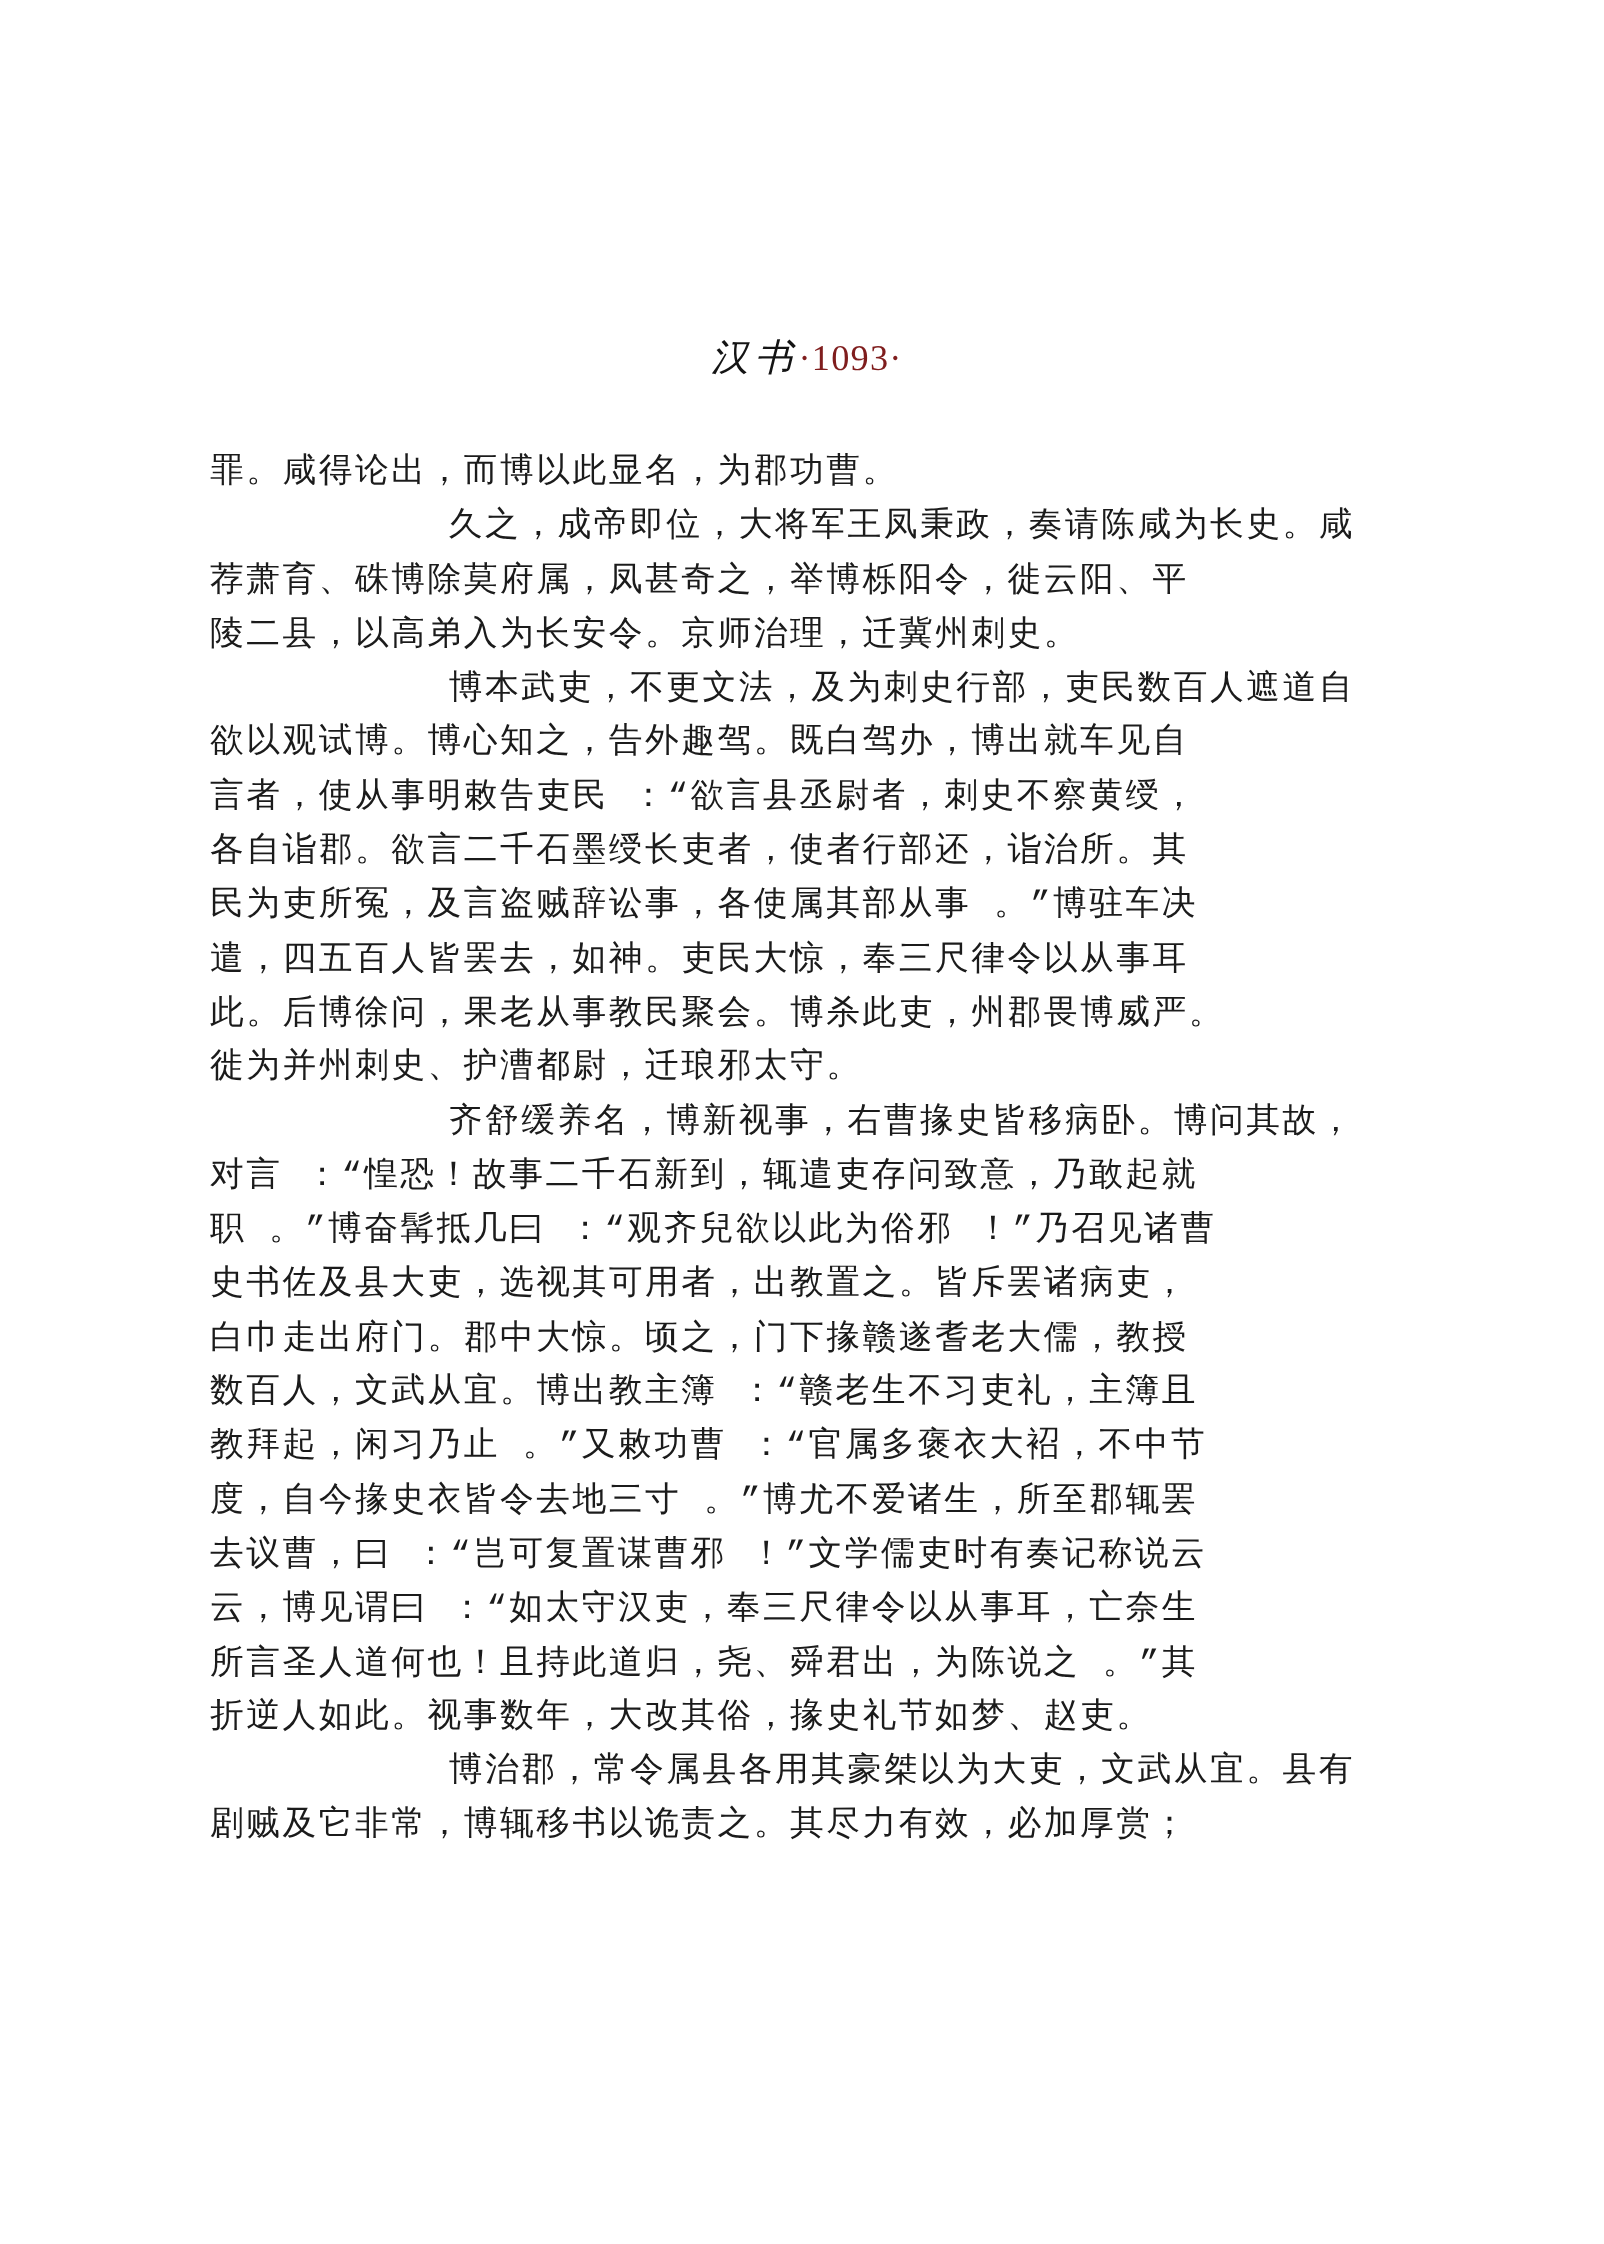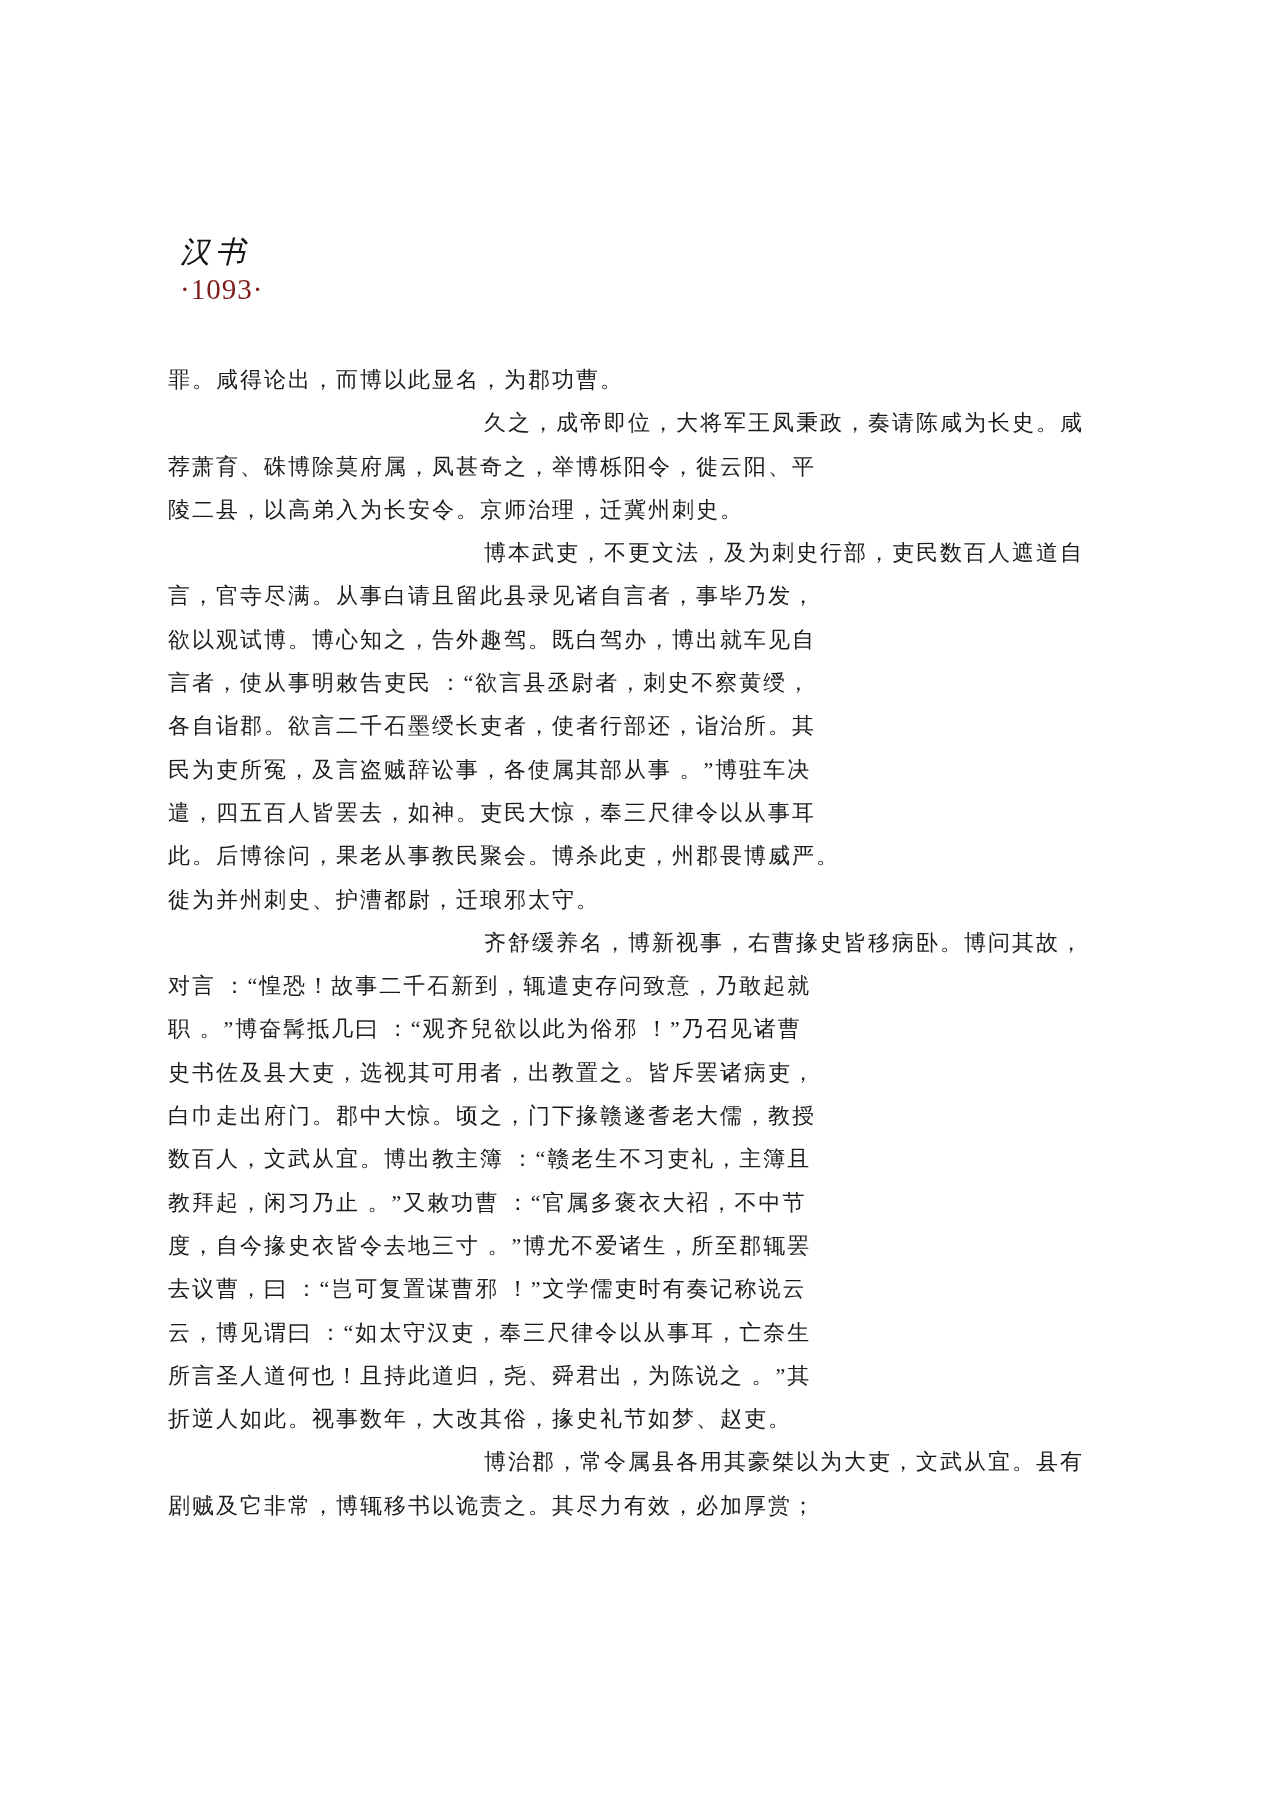--- a/index.html
+++ b/index.html
@@ -15,23 +15,22 @@
     overflow: hidden;
     font-family: "Liberation Serif", "DejaVu Serif", serif;
   }
   .page-header {
     position: absolute;
     top: 266px;
     left: 180px;
     right: 172px;
     height: 40px;
     display: flex;
-    justify-content: flex-end;
+    justify-content: center;
     align-items: baseline;
-    flex-direction: column;
   }
   .book-title {
     font-size: 30px;
     letter-spacing: 5px;
     font-style: italic;
     color: #141414;
   }
   .page-number {
     font-size: 29px;
     letter-spacing: 1px;
@@ -39,24 +38,25 @@
   }
   .body-text {
     position: absolute;
     top: 358px;
     left: 168px;
     width: 916px;
   }
   .text-line {
     height: 43.3px;
     line-height: 43.3px;
-    font-size: 22px;
+    font-size: 27px;
     letter-spacing: 2px;
     white-space: nowrap;
     color: #1b1b1b;
+    font-family: Liberation Mono, monospace;
   }
   .text-line.indent {
     padding-left: 70px;
     text-align: right;
   }
 </style>
 </head>
 <body>
 
 <div class="page">
@@ -65,21 +65,20 @@
     <span class="book-title">汉书</span>
     <span class="page-number">·1093·</span>
   </div>
 
   <div class="body-text">
       <div class="text-line">罪。咸得论出，而博以此显名，为郡功曹。</div>
       <div class="text-line indent">久之，成帝即位，大将军王凤秉政，奏请陈咸为长史。咸</div>
       <div class="text-line">荐萧育、硃博除莫府属，凤甚奇之，举博栎阳令，徙云阳、平</div>
       <div class="text-line">陵二县，以高弟入为长安令。京师治理，迁冀州刺史。</div>
       <div class="text-line indent">博本武吏，不更文法，及为刺史行部，吏民数百人遮道自</div>
-      <div class="text-line">言，官寺尽满。从事白请且留此县录见诸自言者，事毕乃发，</div>
       <div class="text-line">欲以观试博。博心知之，告外趣驾。既白驾办，博出就车见自</div>
       <div class="text-line">言者，使从事明敕告吏民 ：“欲言县丞尉者，刺史不察黄绶，</div>
       <div class="text-line">各自诣郡。欲言二千石墨绶长吏者，使者行部还，诣治所。其</div>
       <div class="text-line">民为吏所冤，及言盗贼辞讼事，各使属其部从事 。”博驻车决</div>
       <div class="text-line">遣，四五百人皆罢去，如神。吏民大惊，奉三尺律令以从事耳</div>
       <div class="text-line">此。后博徐问，果老从事教民聚会。博杀此吏，州郡畏博威严。</div>
       <div class="text-line">徙为并州刺史、护漕都尉，迁琅邪太守。</div>
       <div class="text-line indent">齐舒缓养名，博新视事，右曹掾史皆移病卧。博问其故，</div>
       <div class="text-line">对言 ：“惶恐！故事二千石新到，辄遣吏存问致意，乃敢起就</div>
       <div class="text-line">职 。”博奋髯抵几曰 ：“观齐兒欲以此为俗邪 ！”乃召见诸曹</div>

